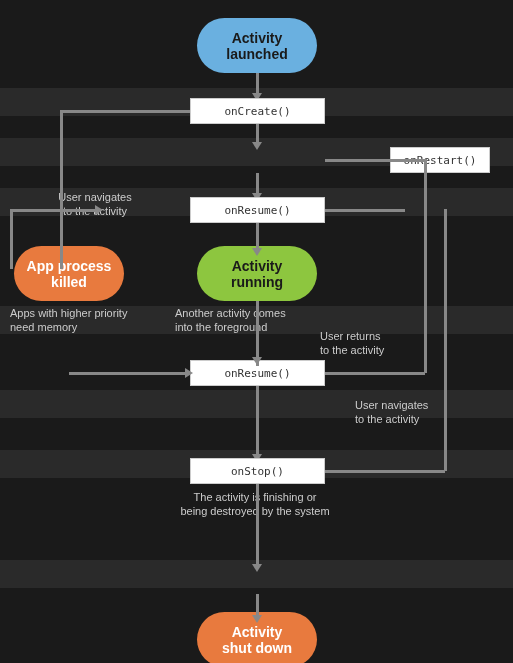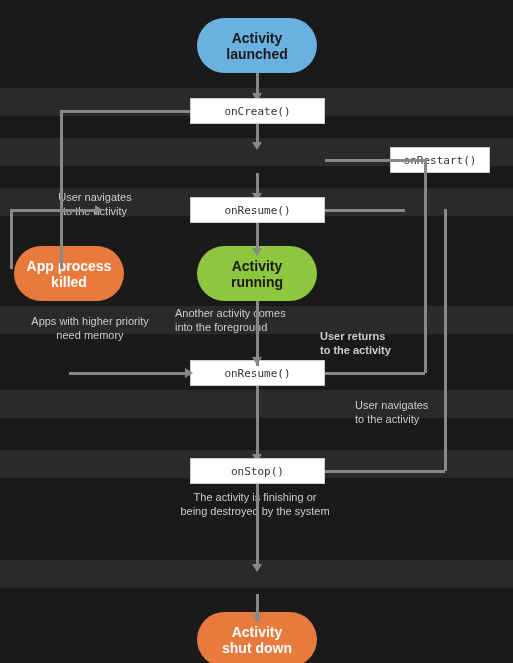--- a/index.html
+++ b/index.html
@@ -194,25 +194,25 @@
   <div class="hline" style="left:10px; top:199px; width:90px;"></div>
   <div class="vline" style="left:10px; top:199px; height:60px;"></div>
 
   <div class="vline" style="left:256px; top:213px; height:30px;"></div>
   <div class="arrow-down" style="left:252px; top:238px;"></div>
 
   <div class="label" style="left:175px; top:296px; width:160px; text-align:left;">
     <span>Another activity comes<br>into the foreground</span>
   </div>
 
-  <div class="label" style="left:320px; top:319px; width:130px; text-align:left;font-weight:bold;">
+  <div class="label" style="left:320px; top:319px; width:130px; text-align:left;">
     <span>User returns<br>to the activity</span>
   </div>
 
-  <div class="label" style="left:10px; top:304px; width:160px; text-align:center;">
+  <div class="label" style="left:10px; top:296px; width:160px; text-align:left;">
     <span>Apps with higher priority<br>need memory</span>
   </div>
 
   <div class="method-box" style="left:190px; top:350px; width:135px;">
     <span>onResume()</span>
   </div>
 
   <div class="vline" style="left:256px; top:291px; height:65px;"></div>
   <div class="arrow-down" style="left:252px; top:347px;"></div>
 

